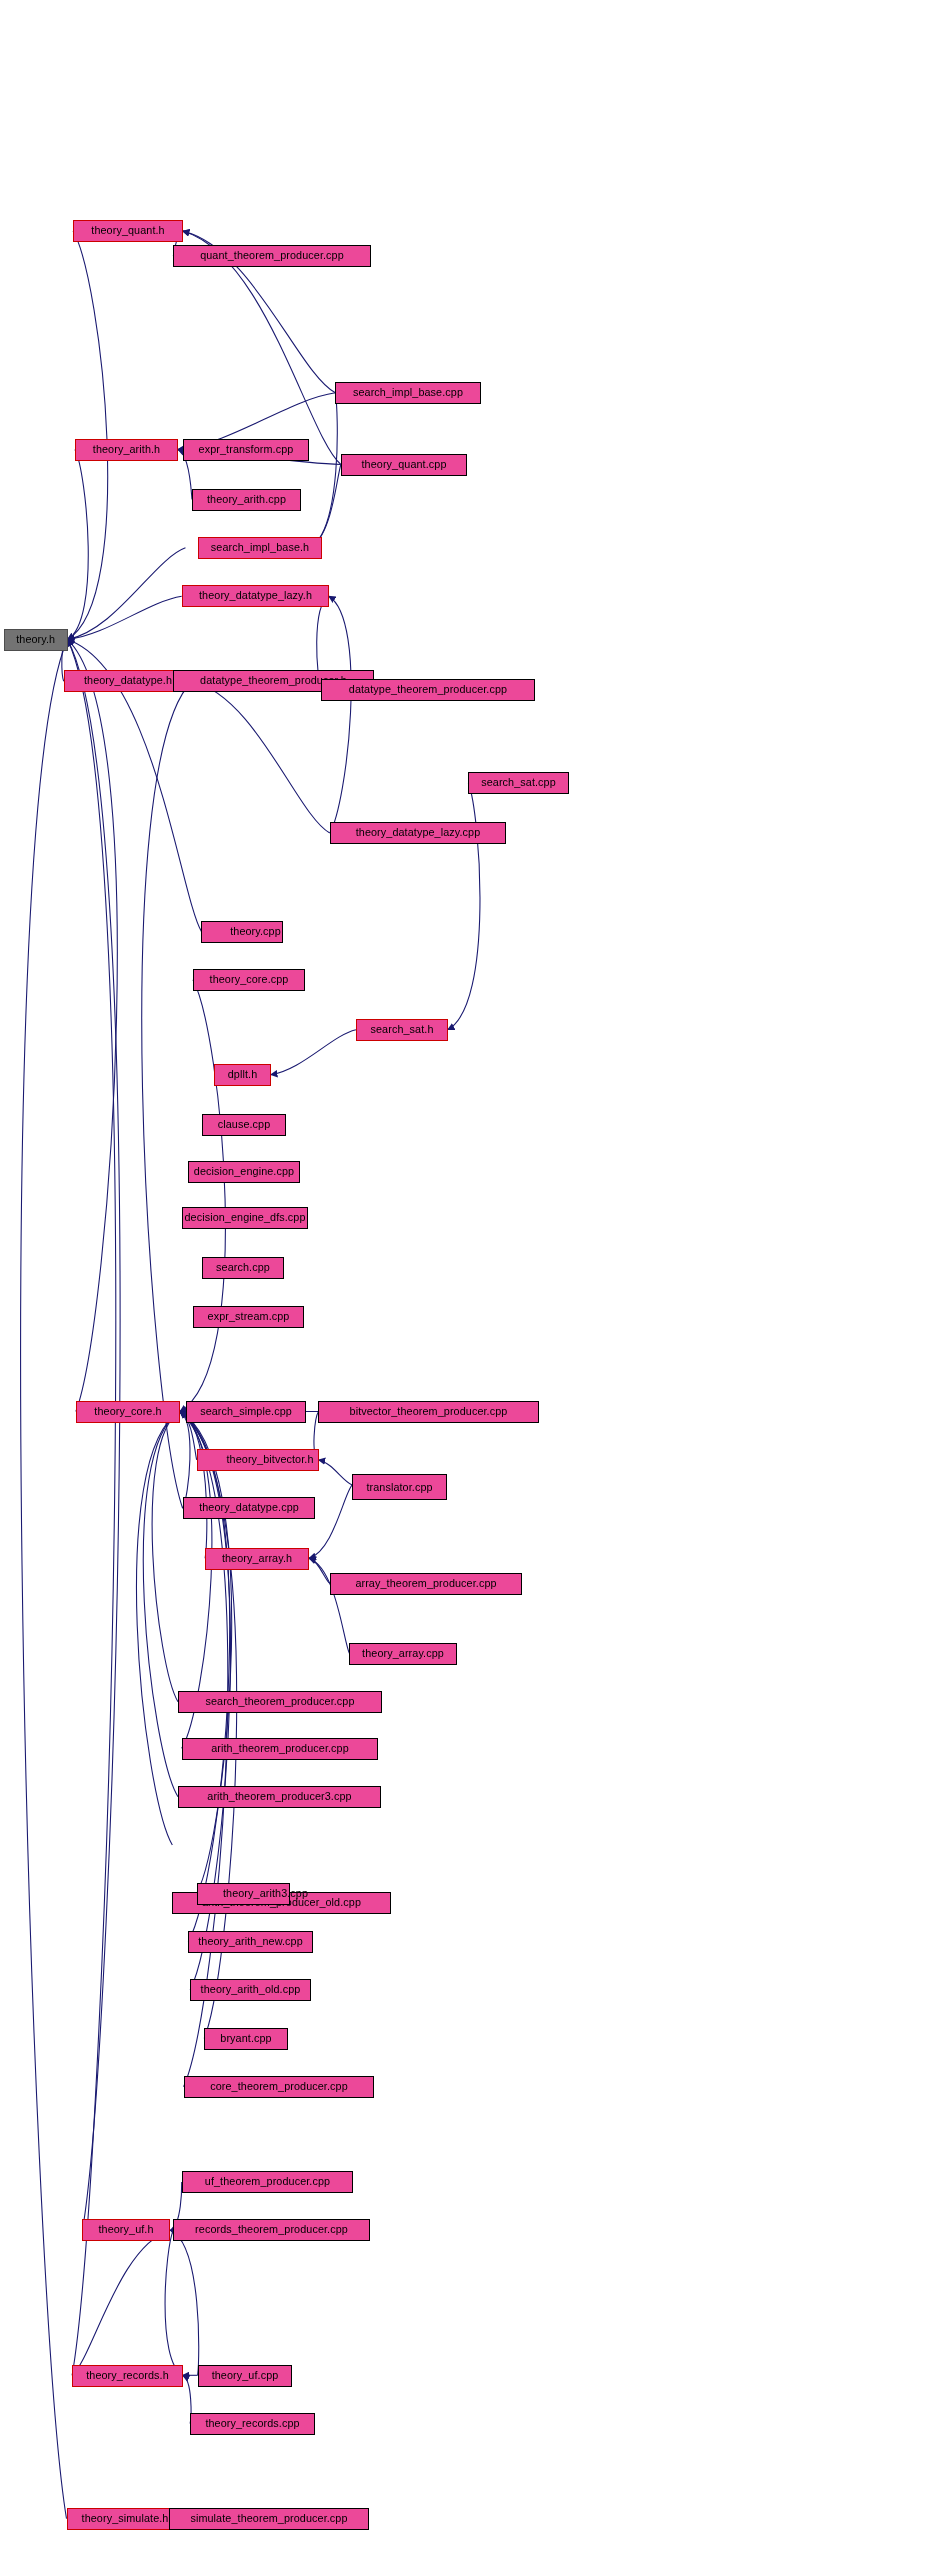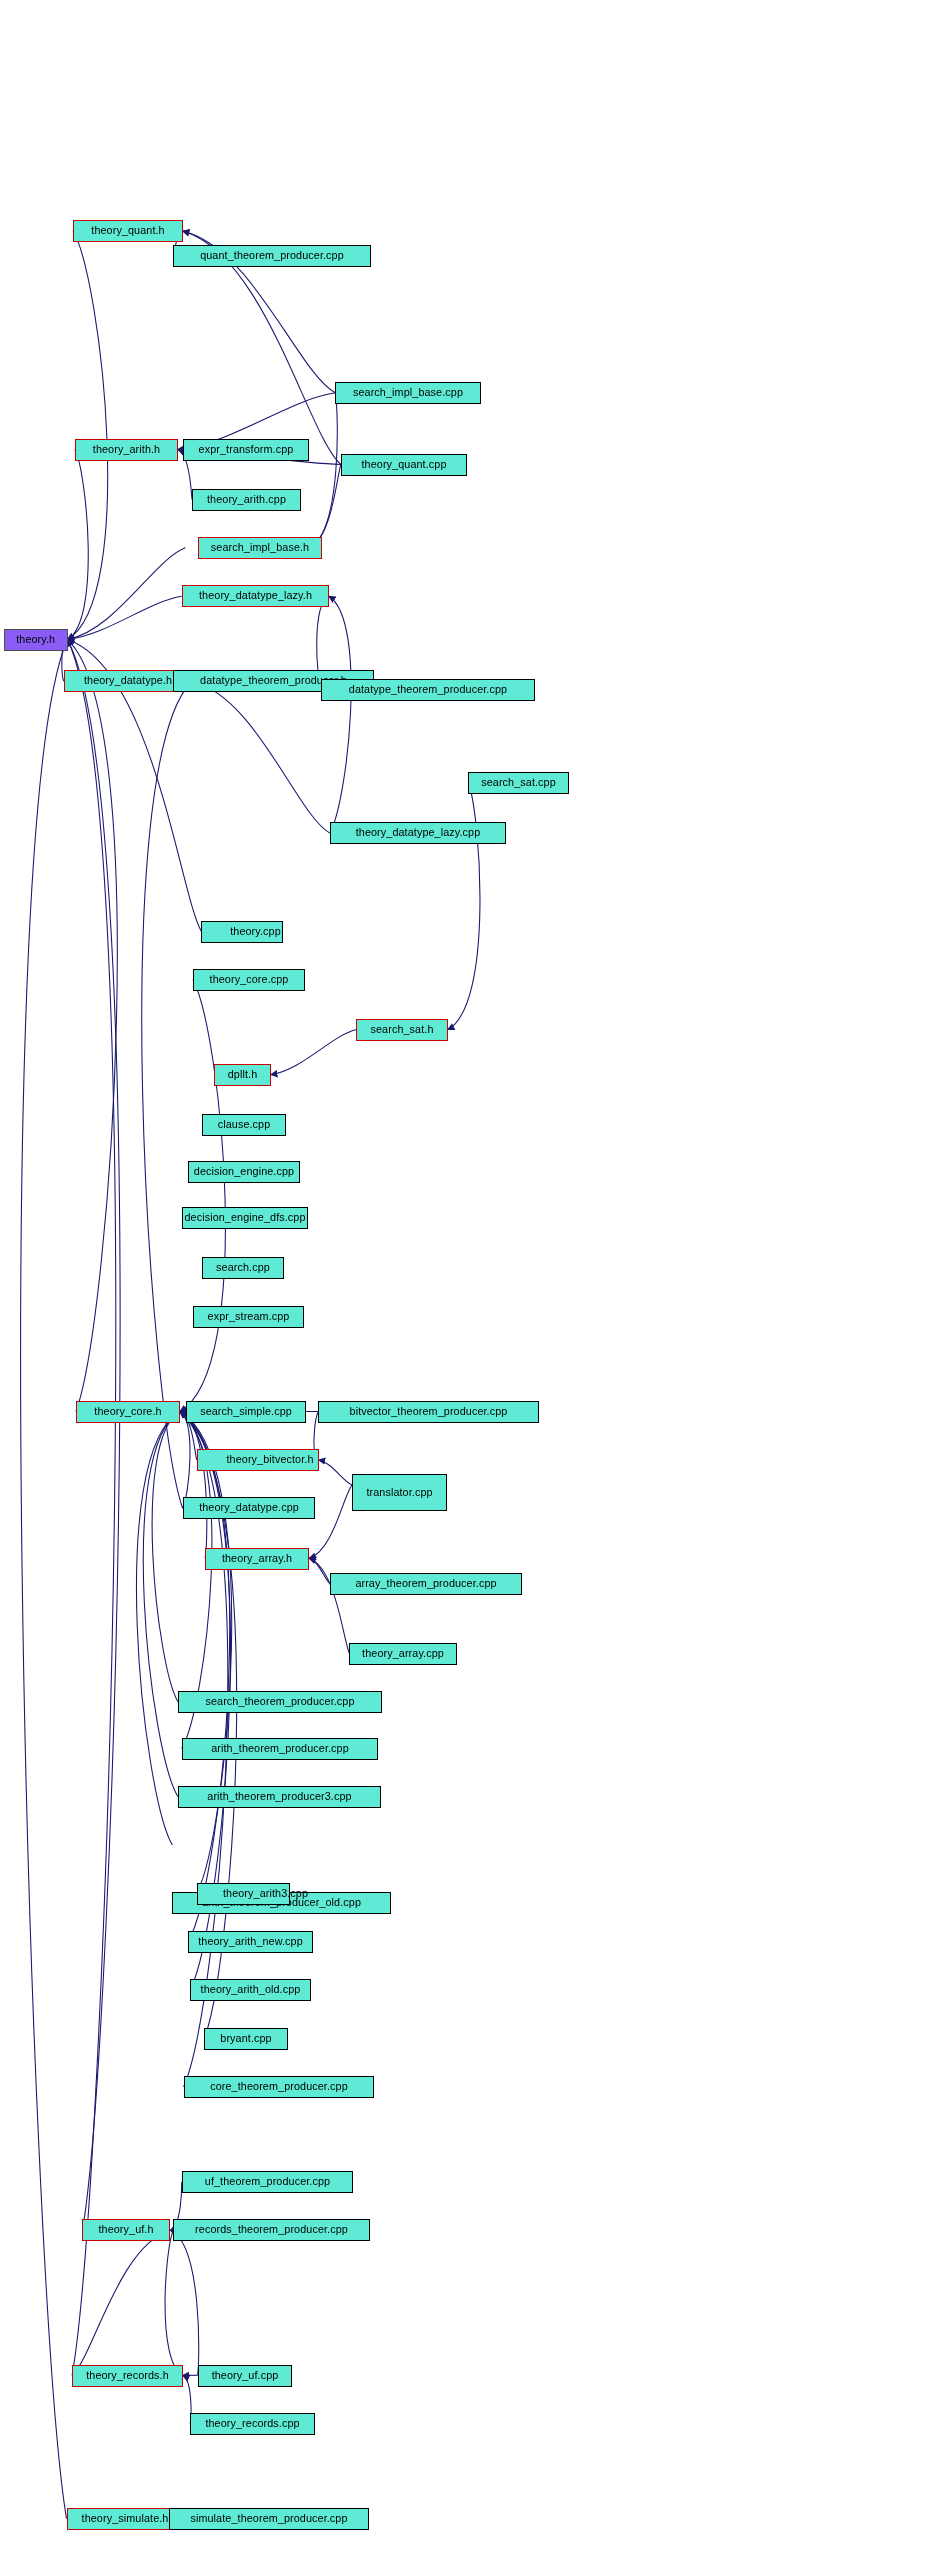--- a/index.html
+++ b/index.html
@@ -1,23 +1,23 @@
 <!DOCTYPE html>
 <html style="font-size:15px"><head>
 <meta charset="utf-8">
 <style>
   html,body{margin:0;padding:0;background:#ffffff;}
   body{font-family:"Liberation Sans","DejaVu Sans",sans-serif;}
   #graph-root{position:relative;width:946px;height:2576px;background:#ffffff;overflow:hidden;}
   #graph-svg{position:absolute;left:0;top:0;width:946px;height:2576px;}
   .node{position:absolute;box-sizing:border-box;display:flex;align-items:center;justify-content:center;
-        background:#5eead4;border:0.9px solid #000000;font-size:10.8px;color:#000000;line-height:1;
+        background:#ec4899;border:0.9px solid #000000;font-size:10.8px;color:#000000;line-height:1;
         white-space:nowrap;letter-spacing:0.1px;}
   .node.hdr{border-color:#cc0000;}
-  .node.root{background:#8b5cf6;border-color:#4d4d4d;}
+  .node.root{background:#737373;border-color:#4d4d4d;}
   .node span{pointer-events:none;}
 </style>
 </head>
 <body>
 
 <div id="graph-root">
   <svg id="graph-svg" viewBox="0 0 1010 2750" preserveAspectRatio="none" aria-hidden="true">
     <defs>
       <marker id="ah" viewBox="0 0 10 10" refX="9" refY="5" markerWidth="7" markerHeight="7" orient="auto-start-reverse">
         <path d="M0,0 L10,5 L0,10 z" fill="#191970"></path>
@@ -158,21 +158,21 @@
       </div>
       <div class="node src" style="left: 186px; top: 1401px; width: 120px; height: 21.5px;">
         <span>search_simple.cpp</span>
       </div>
       <div class="node src" style="left: 318px; top: 1401px; width: 221px; height: 21.5px;">
         <span>bitvector_theorem_producer.cpp</span>
       </div>
       <div class="node hdr" style="left: 197px; top: 1449px; width: 122px; height: 21.5px; padding-left: 24px;">
         <span>theory_bitvector.h</span>
       </div>
-      <div class="node src" style="left: 352px; top: 1474px; width: 95px; height: 37px;">
+      <div class="node src" style="left: 352px; top: 1474px; width: 95px; height: 26px;">
         <span>translator.cpp</span>
       </div>
       <div class="node src" style="left: 183px; top: 1497px; width: 132px; height: 21.5px;">
         <span>theory_datatype.cpp</span>
       </div>
       <div class="node hdr" style="left: 205px; top: 1548px; width: 104px; height: 21.5px;">
         <span>theory_array.h</span>
       </div>
       <div class="node src" style="left: 330px; top: 1573px; width: 192px; height: 21.5px;">
         <span>array_theorem_producer.cpp</span>

